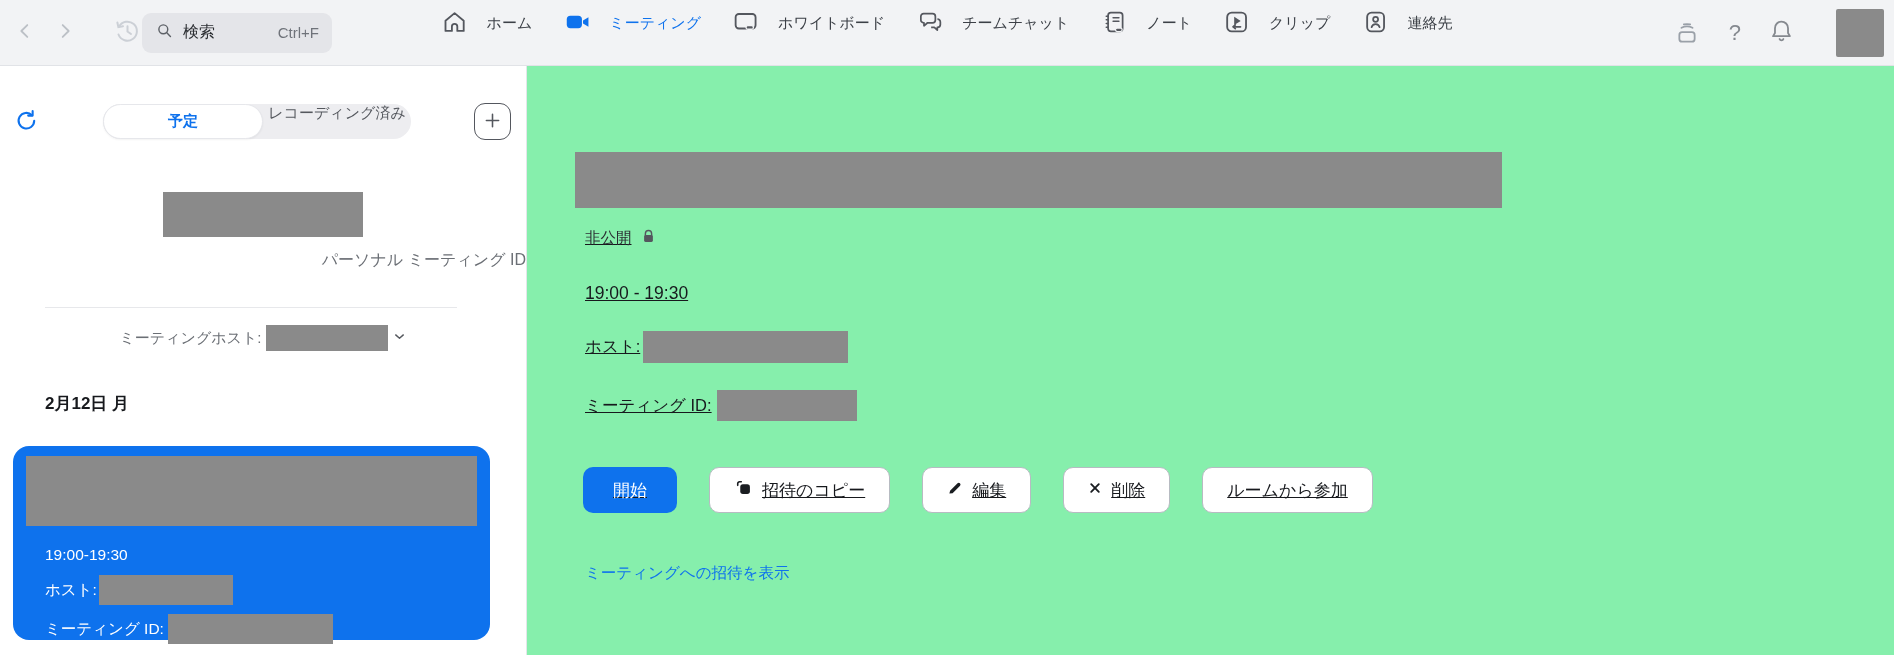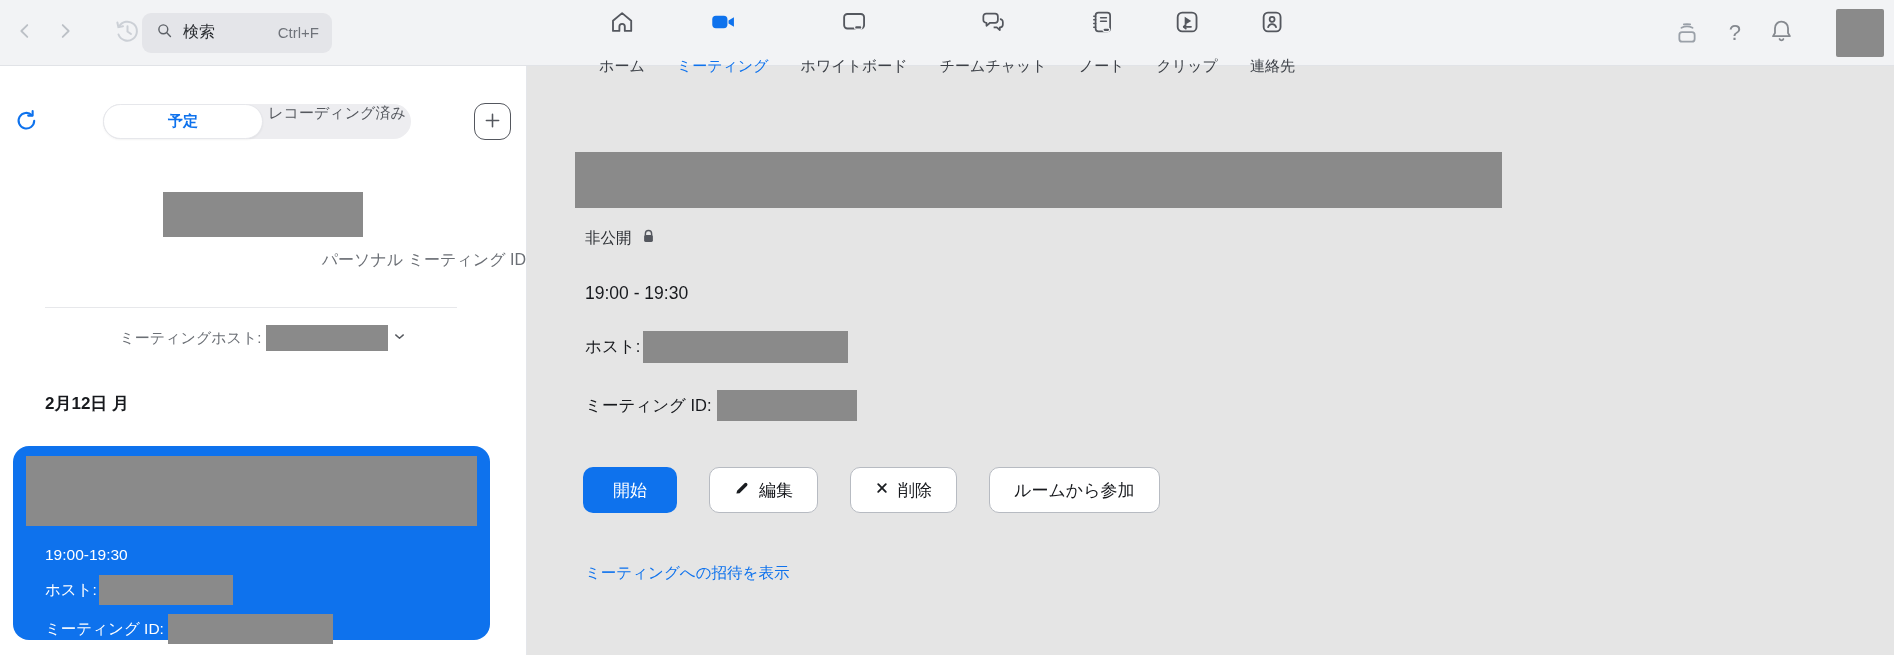--- a/index.html
+++ b/index.html
@@ -13,21 +13,21 @@
   .nav-arrows { display:flex; align-items:center; gap:18px; }
   .icon-btn { display:grid; place-items:center; background:none; border:none; cursor:pointer; }
   .history-btn { margin-left:36px; }
   .searchbox { width:190px; height:40px; background:#e4e5e9; border-radius:9px;
                display:flex; align-items:center; padding:0 13px; cursor:text; }
   .searchbox .s-label { margin-left:9px; font-size:16px; color:#2c2f33; }
   .searchbox .s-shortcut { margin-left:auto; font-size:15px; color:#6f737a; }
 
   .topnav { position:absolute; left:50%; top:0; height:66px; transform:translateX(-50%);
             display:flex; align-items:flex-start; gap:32px; padding-top:9px; }
-  .nav-item { display:flex; flex-direction:column; align-items:center; gap:19px; cursor:pointer;
+  .nav-item { display:flex; align-items:center; gap:19px; cursor:pointer;
               background:none; border:none; }
   .nav-item .nav-label { font-size:15px; color:#3c4047; white-space:nowrap; }
   .nav-item.active .nav-label { color:#0E72ED; }
 
   .topbar-right { margin-left:auto; display:flex; align-items:center; gap:27px; }
   .help-glyph { font-size:22px; color:#85898f; font-weight:400; }
   .avatar { width:48px; height:48px; background:#8a8a8a; margin-left:14px; border-radius:2px; }
 
   
   .app-body { flex:1; display:flex; min-height:0; }
@@ -55,21 +55,21 @@
 
   .meeting-card { margin:31px 0 0 13px; width:477px; height:194px; background:#0E72ED;
                   border-radius:16px; padding:10px 13px; color:#fff; cursor:pointer; }
   .card-redact { width:100%; height:70px; }
   .card-line { display:flex; align-items:center; margin:9px 0 0 19px; font-size:15.5px; line-height:22px; }
   .card-line.first { margin-top:18px; }
   .card-host-redact { width:134px; height:30px; margin-left:2px; }
   .card-id-redact { width:165px; height:30px; margin-left:4px; }
 
   
-  .main { flex:1; background:#e5e5e5; padding:86px 0 12px 48px; }
+  .main { flex:1; background:#86efac; padding:86px 0 12px 48px;text-decoration:underline; }
   .title-redact { width:927px; height:56px; }
   .privacy-row { display:flex; align-items:center; gap:8px; margin:20px 0 0 10px; }
   .privacy-row .p-label { font-size:15.5px; color:#2b2e33; }
   .time-range { margin:34px 0 0 10px; font-size:17.5px; color:#17191d; }
   .detail-row { display:flex; align-items:center; margin:27px 0 0 10px; font-size:16.5px; color:#17191d; }
   .main-host-redact { width:205px; height:32px; margin-left:3px; }
   .main-id-redact { width:140px; height:31px; margin-left:5px; }
 
   .btn-row { display:flex; align-items:center; gap:32px; margin:46px 0 0 8px; }
   .btn { height:46px; border-radius:10px; display:inline-flex; align-items:center; gap:9px;
@@ -294,20 +294,29 @@
 
       <div class="detail-row">
         <span>ミーティング ID:</span>
         <span class="redact main-id-redact"></span>
       </div>
 
       <div class="btn-row">
         <button class="btn btn-primary">開始</button>
         <button class="btn">
           <span>
+            <svg width="19" height="19" viewBox="0 0 24 24">
+              <path d="M9.2 4.8H7A2.3 2.3 0 0 0 4.7 7.1v2.2" fill="none" stroke="#1a1d21" stroke-width="2" stroke-linecap="round"></path>
+              <rect x="7.9" y="7.9" width="12.2" height="12.2" rx="3.4" fill="#1a1d21"></rect>
+            </svg>
+          </span>
+          <span>招待のコピー</span>
+        </button>
+        <button class="btn">
+          <span>
             <svg width="16" height="16" viewBox="0 0 24 24">
                 <path d="M3.6 20.4l1-4.4L15.8 4.8a2.7 2.7 0 0 1 3.8 3.8L8.4 19.8l-4.8.6z" fill="#1a1d21"></path>
               </svg>
           </span>
           <span>編集</span>
         </button>
         <button class="btn">
           <span>
             <svg width="14" height="14" viewBox="0 0 24 24" fill="none" stroke="#1a1d21" stroke-width="3.2" stroke-linecap="round">
                 <path d="M5.5 5.5l13 13M18.5 5.5l-13 13"></path>

